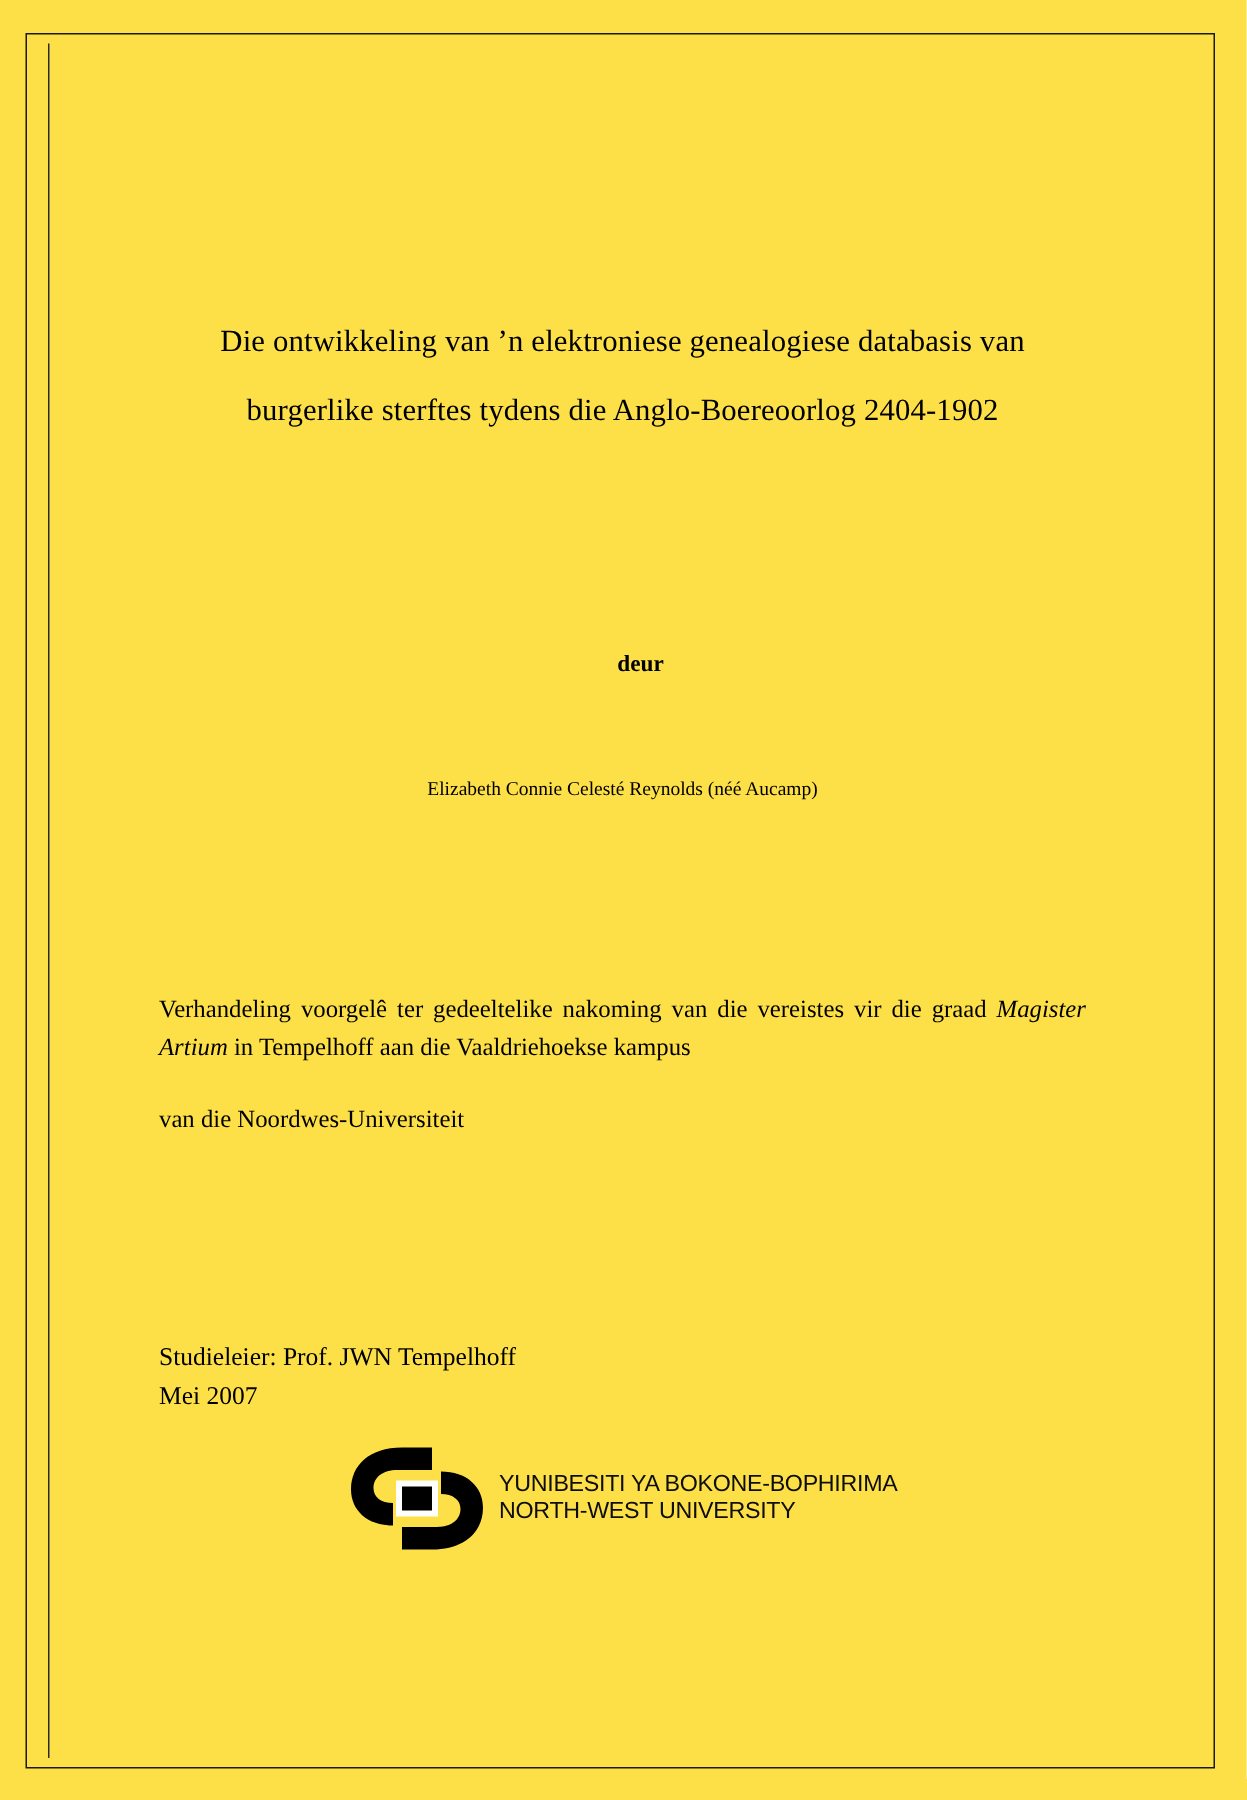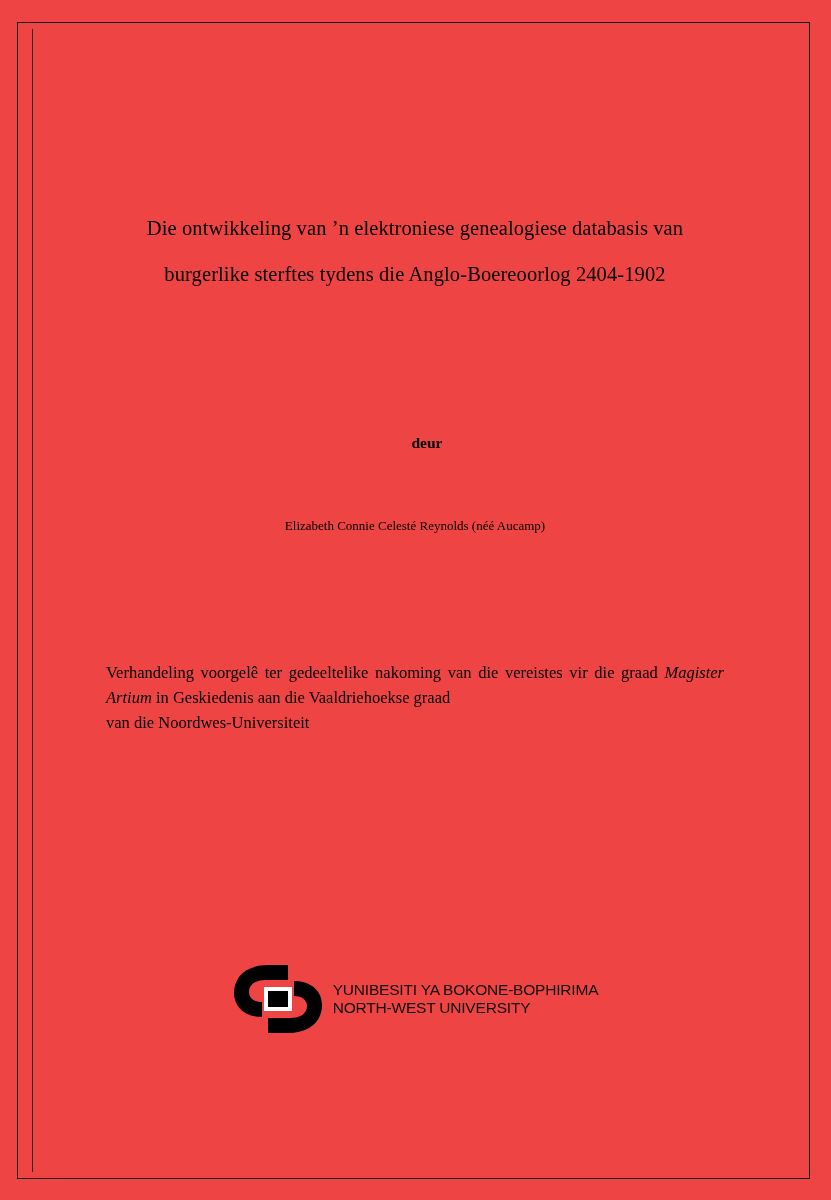--- a/index.html
+++ b/index.html
@@ -11,21 +11,21 @@
     width: 831px;
     height: 1200px;
     font-family: "Liberation Serif", serif;
     color: #000000;
     overflow: hidden;
   }
   .page {
     position: relative;
     width: 831px;
     height: 1200px;
-    background: #ef4444;
+    background: #fde047;
   }
   
   .scan-frame {
     position: absolute;
     left: 17px;
     top: 22px;
     width: 793px;
     height: 1157px;
     border: 1px solid #1a1a1a;
     box-sizing: border-box;
@@ -85,20 +85,21 @@
     position: absolute;
     top: 660px;
     left: 6px;
     width: 618px;
     font-size: 16.5px;
     line-height: 25px;
     text-align: justify;
   }
   .statement .last {
     text-align: left;
+    margin-top: 23px;
   }
   .statement i {
     font-style: italic;
   }
 
   .supervisor {
     position: absolute;
     top: 892px;
     left: 6px;
     width: 618px;
@@ -145,24 +146,28 @@
     <div class="title">
       <span class="line1">Die ontwikkeling van ’n elektroniese genealogiese databasis van</span>
       <span class="line2">burgerlike sterftes tydens die Anglo-Boereoorlog 2404-1902</span>
     </div>
 
     <div class="by-word">deur</div>
 
     <div class="author">Elizabeth Connie Celesté Reynolds (néé Aucamp)</div>
 
     <div class="statement">
-      <span>Verhandeling voorgelê ter gedeeltelike nakoming van die vereistes vir die graad </span><i>Magister Artium</i><span> in Geskiedenis aan die Vaaldriehoekse graad</span>
+      <span>Verhandeling voorgelê ter gedeeltelike nakoming van die vereistes vir die graad </span><i>Magister Artium</i><span> in Tempelhoff aan die Vaaldriehoekse kampus</span>
       <div class="last">van die Noordwes-Universiteit</div>
     </div>
 
+    <div class="supervisor">
+      <div>Studieleier: Prof. JWN Tempelhoff</div>
+      <div>Mei 2007</div>
+    </div>
 
     <div class="logo-wrap">
       <svg class="logo-mark" viewBox="0 0 92 72" aria-hidden="true">
         <path d="M36 2 C14 2 2 14 2 30 C2 44 13 54 30 54 L30 39 C22 39 17 35 17 29 C17 22 23 17 33 17 L56 17 L56 2 Z" fill="#000000"></path>
         <path d="M56 70 C78 70 90 58 90 42 C90 28 79 18 62 18 L62 33 C70 33 75 37 75 43 C75 50 69 55 59 55 L36 55 L36 70 Z" fill="#000000"></path>
         <rect x="32" y="24" width="28" height="24" fill="#ffffff"></rect>
         <rect x="36" y="28" width="20" height="16" fill="#000000"></rect>
       </svg>
       <div class="logo-text">
         <div>YUNIBESITI YA BOKONE-BOPHIRIMA</div>

